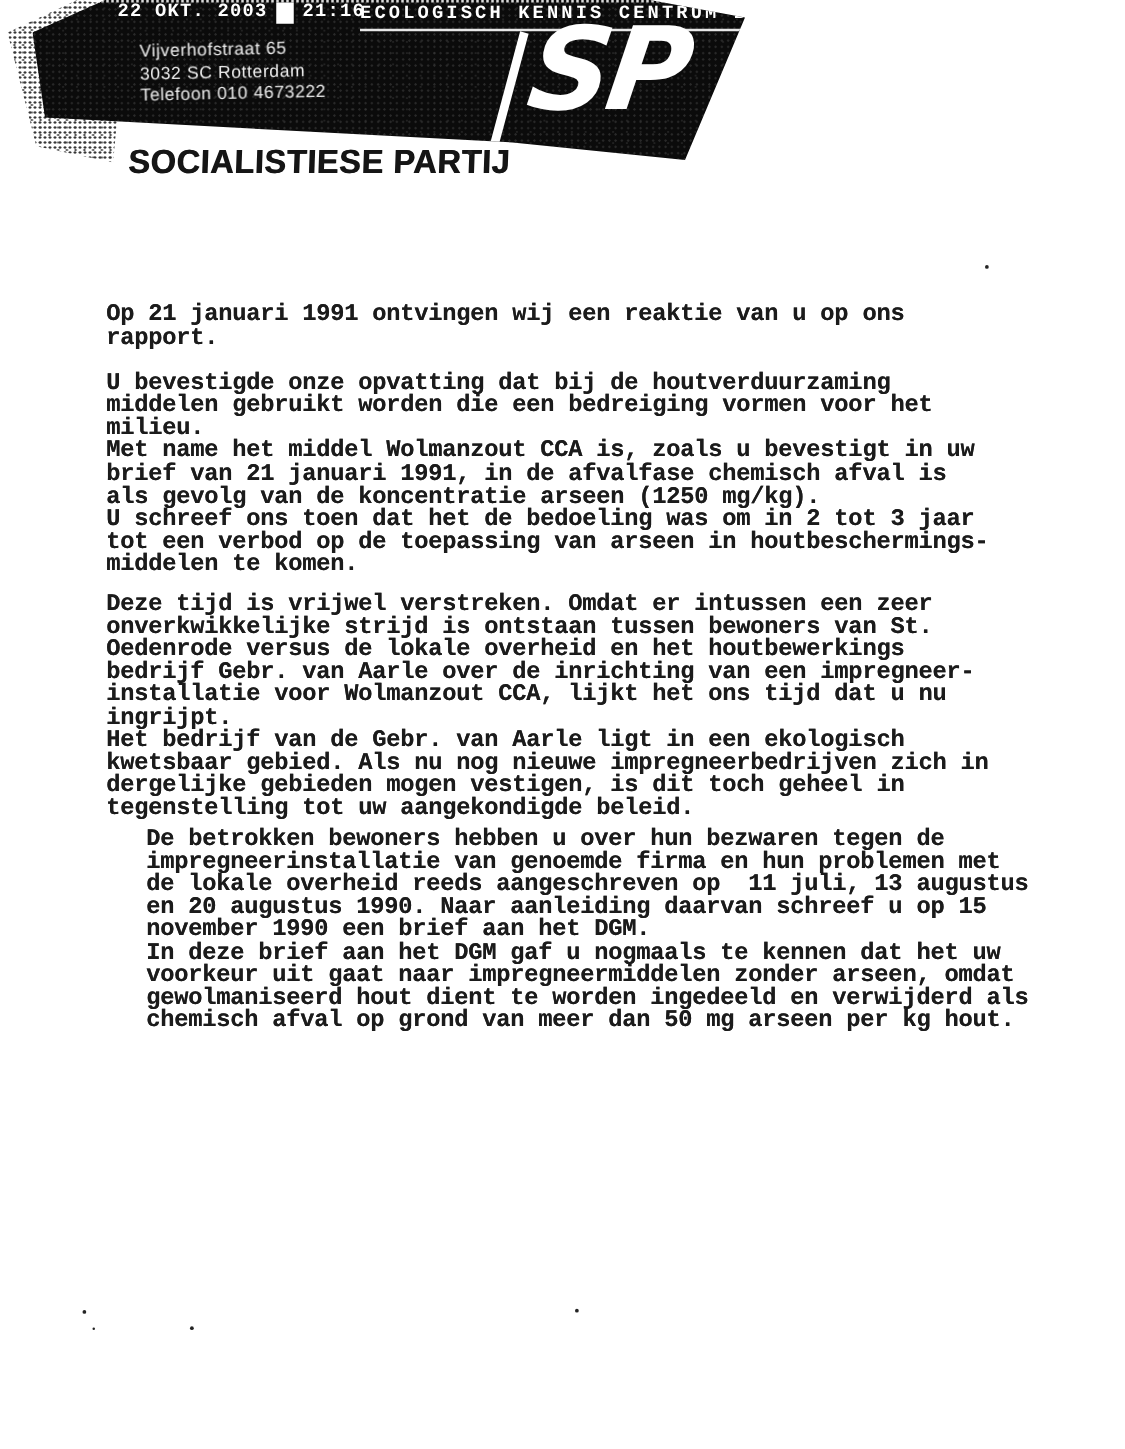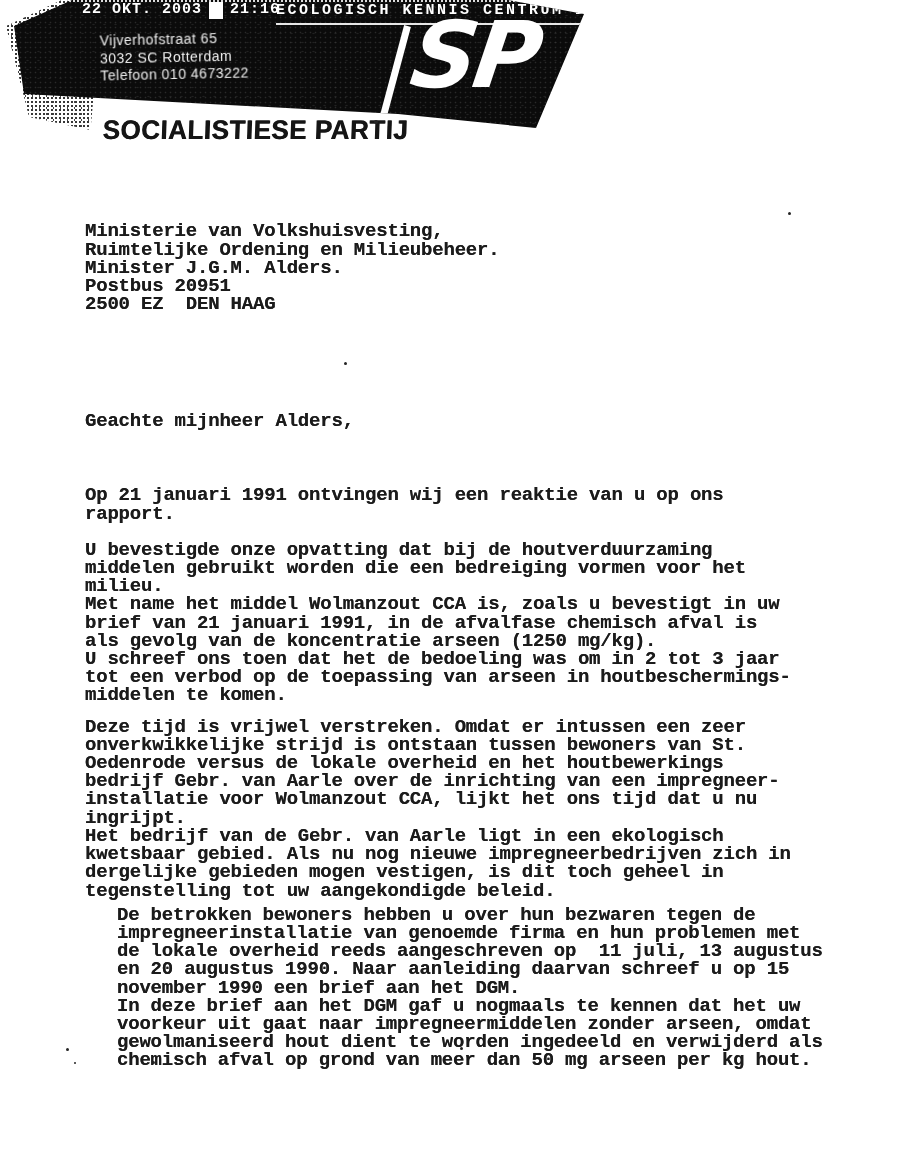--- a/index.html
+++ b/index.html
@@ -16,21 +16,21 @@
     position:absolute;left:6px;top:0;width:96px;height:130px;
     background-image:
       radial-gradient(#141414 .8px,transparent 1.2px),
       radial-gradient(#262626 .7px,transparent 1.1px);
     background-size:4px 4px,7px 6px;background-position:0 0,2px 3px;
     clip-path:polygon(58% 0,100% 4%,88% 100%,24% 90%,0 20%);
     opacity:.85;
   }
 
   .banner{
-    position:absolute;left:8px;top:0;width:580px;height:134px;
+    position:absolute;left:20px;top:0;width:580px;height:134px;
     background:var(--banner,#0b0b0b);
     clip-path:polygon(64px 0,500px 0,576px 14px,528px 128px,390px 114px,16px 94px,6px 26px);
   }
   .banner::after{ 
     content:"";position:absolute;inset:0;
     background-image:
       radial-gradient(rgba(255,255,255,.65) .7px,transparent 1.1px),
       radial-gradient(rgba(255,255,255,.45) .8px,transparent 1.3px);
     background-size:5px 5px,11px 9px;background-position:0 0,3px 2px;
     opacity:.2;pointer-events:none;
@@ -111,26 +111,20 @@
 Telefoon 010 4673222</div>
 
     <div class="slash"></div>
     <div class="sp-logo">SP</div>
   </div>
 
   <div class="party-name">SOCIALISTIESE PARTIJ</div>
 </div>
 
 <div class="letter">
-  <div class="recipient">Ministerie van Volkshuisvesting,
-Ruimtelijke Ordening en Milieubeheer.
-Minister J.G.M. Alders.
-Postbus 20951
-2500 EZ  DEN HAAG</div>
-  <div class="salutation">Geachte mijnheer Alders,</div>
   <div id="letter-body"><div class="para">Op 21 januari 1991 ontvingen wij een reaktie van u op ons
 rapport.</div><div class="para">U bevestigde onze opvatting dat bij de houtverduurzaming
 middelen gebruikt worden die een bedreiging vormen voor het
 milieu.
 Met name het middel Wolmanzout CCA is, zoals u bevestigt in uw
 brief van 21 januari 1991, in de afvalfase chemisch afval is
 als gevolg van de koncentratie arseen (1250 mg/kg).
 U schreef ons toen dat het de bedoeling was om in 2 tot 3 jaar
 tot een verbod op de toepassing van arseen in houtbeschermings-
 middelen te komen.</div><div class="para">Deze tijd is vrijwel verstreken. Omdat er intussen een zeer

